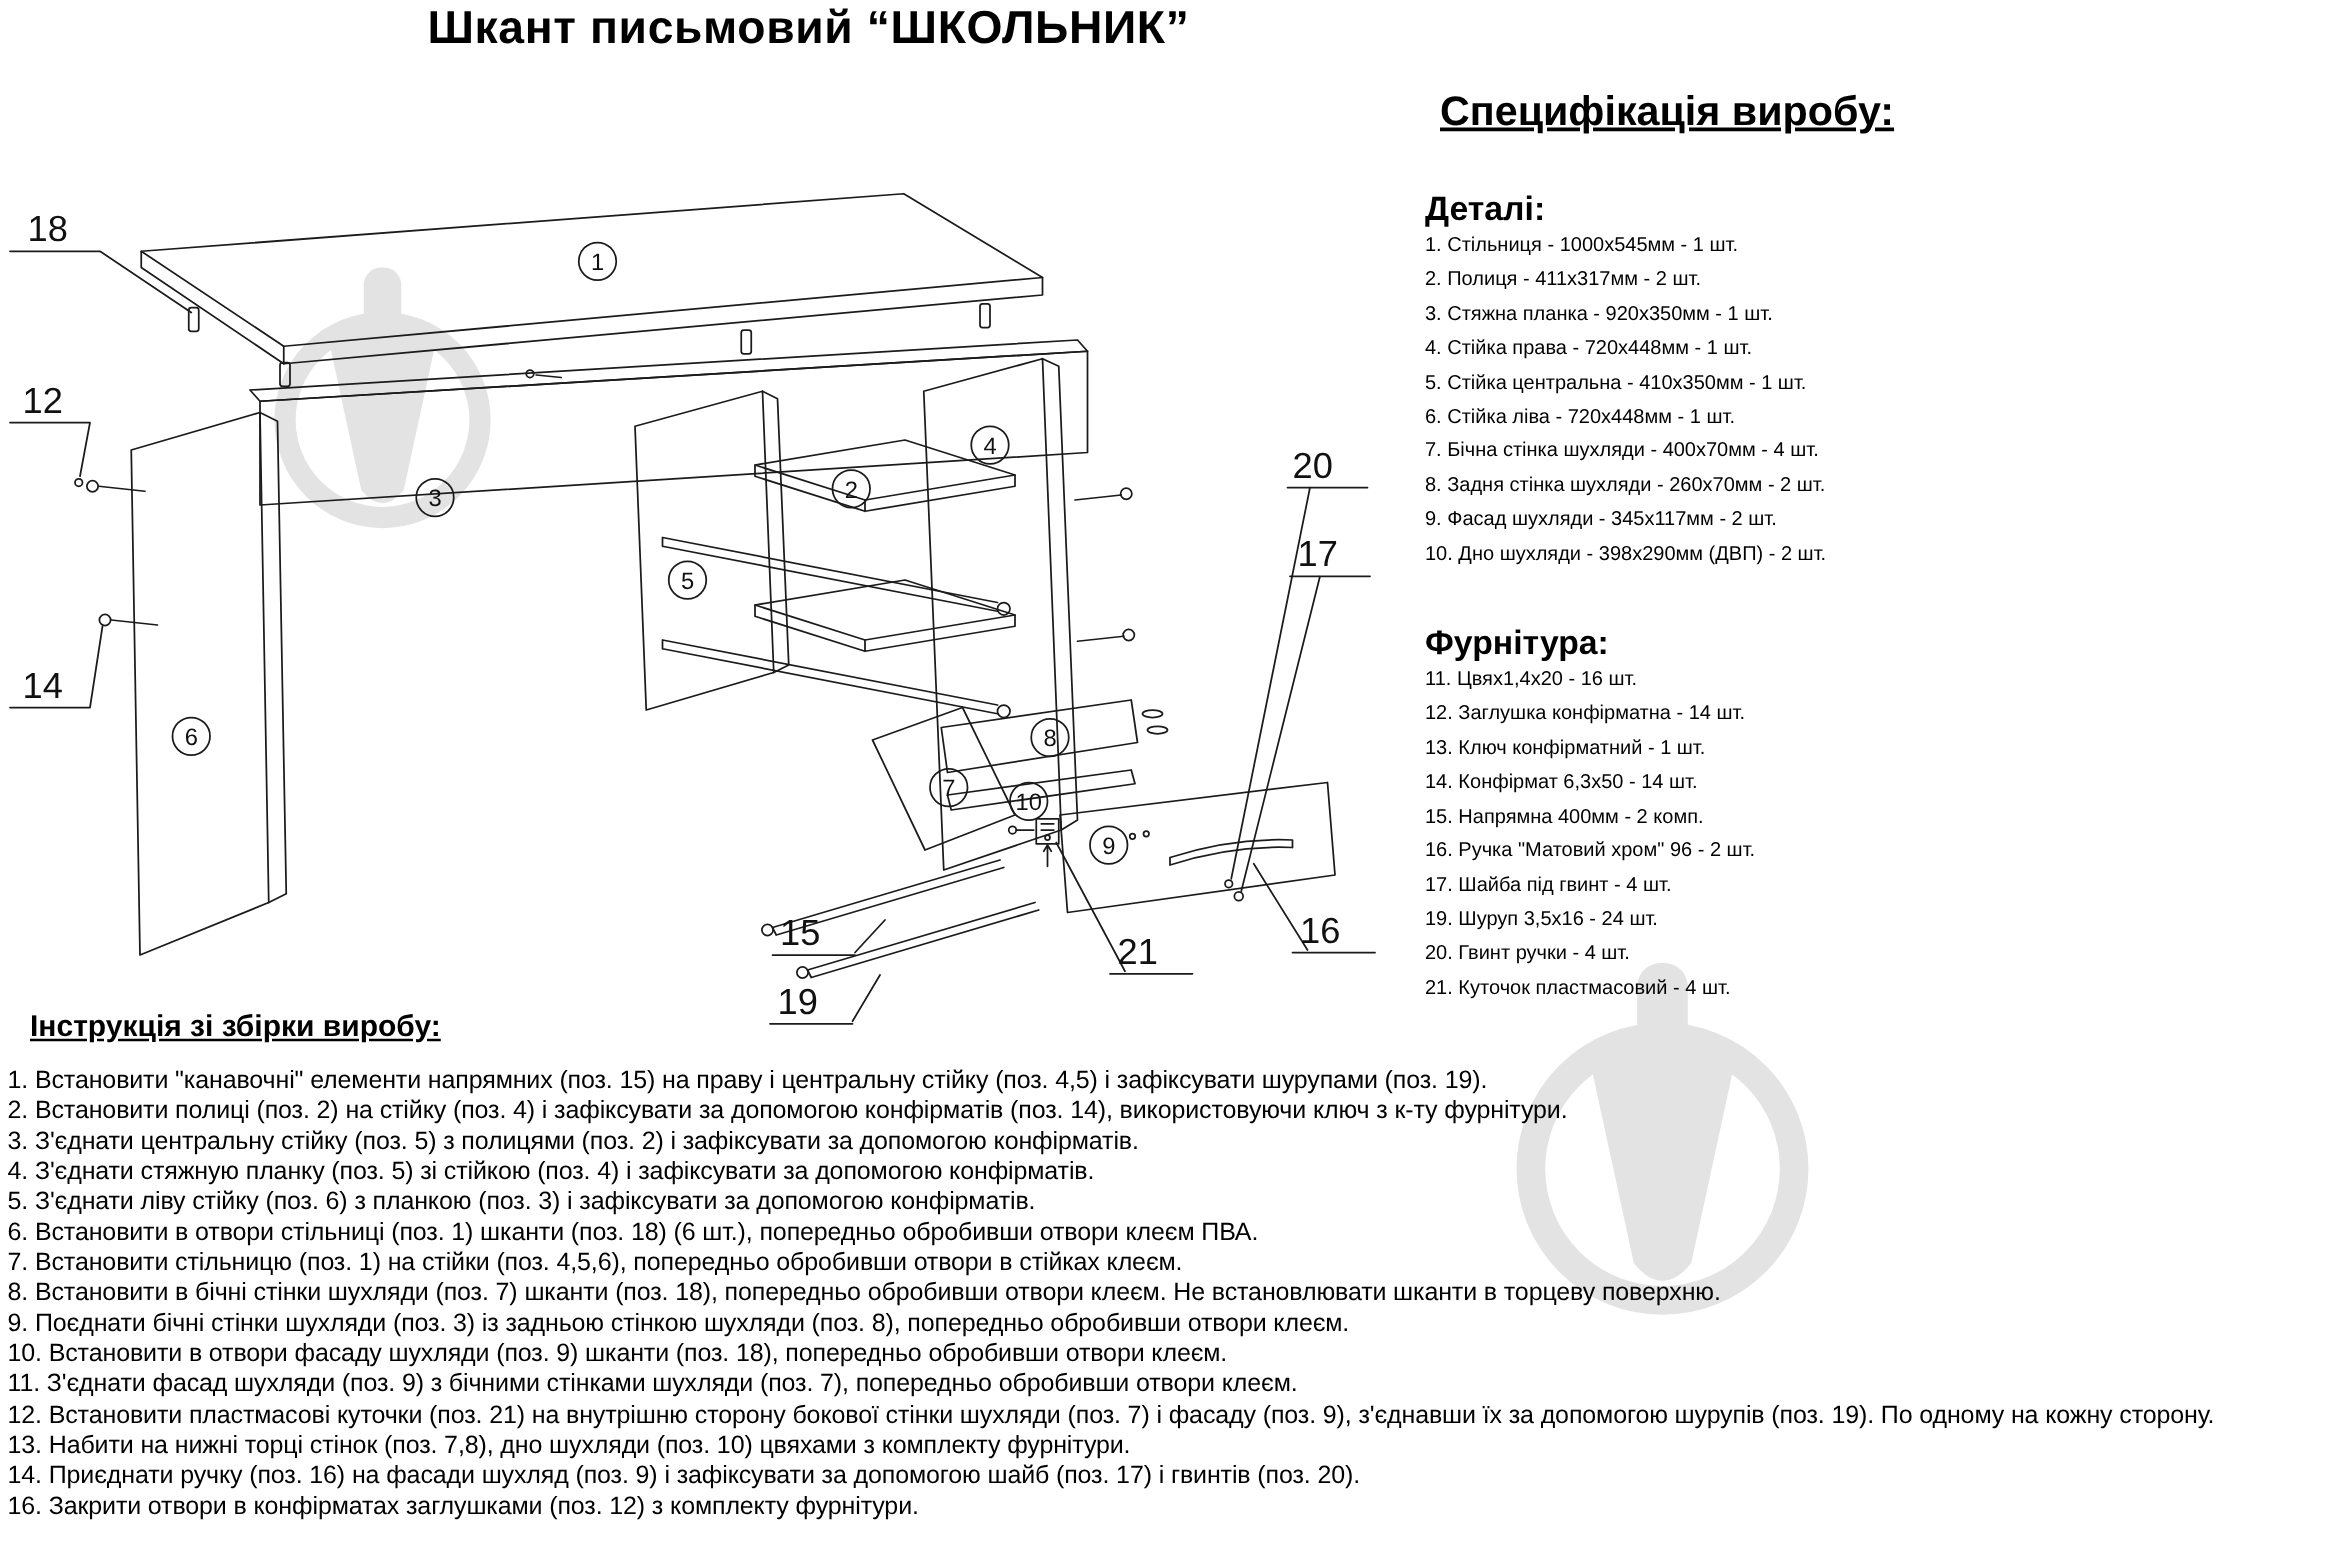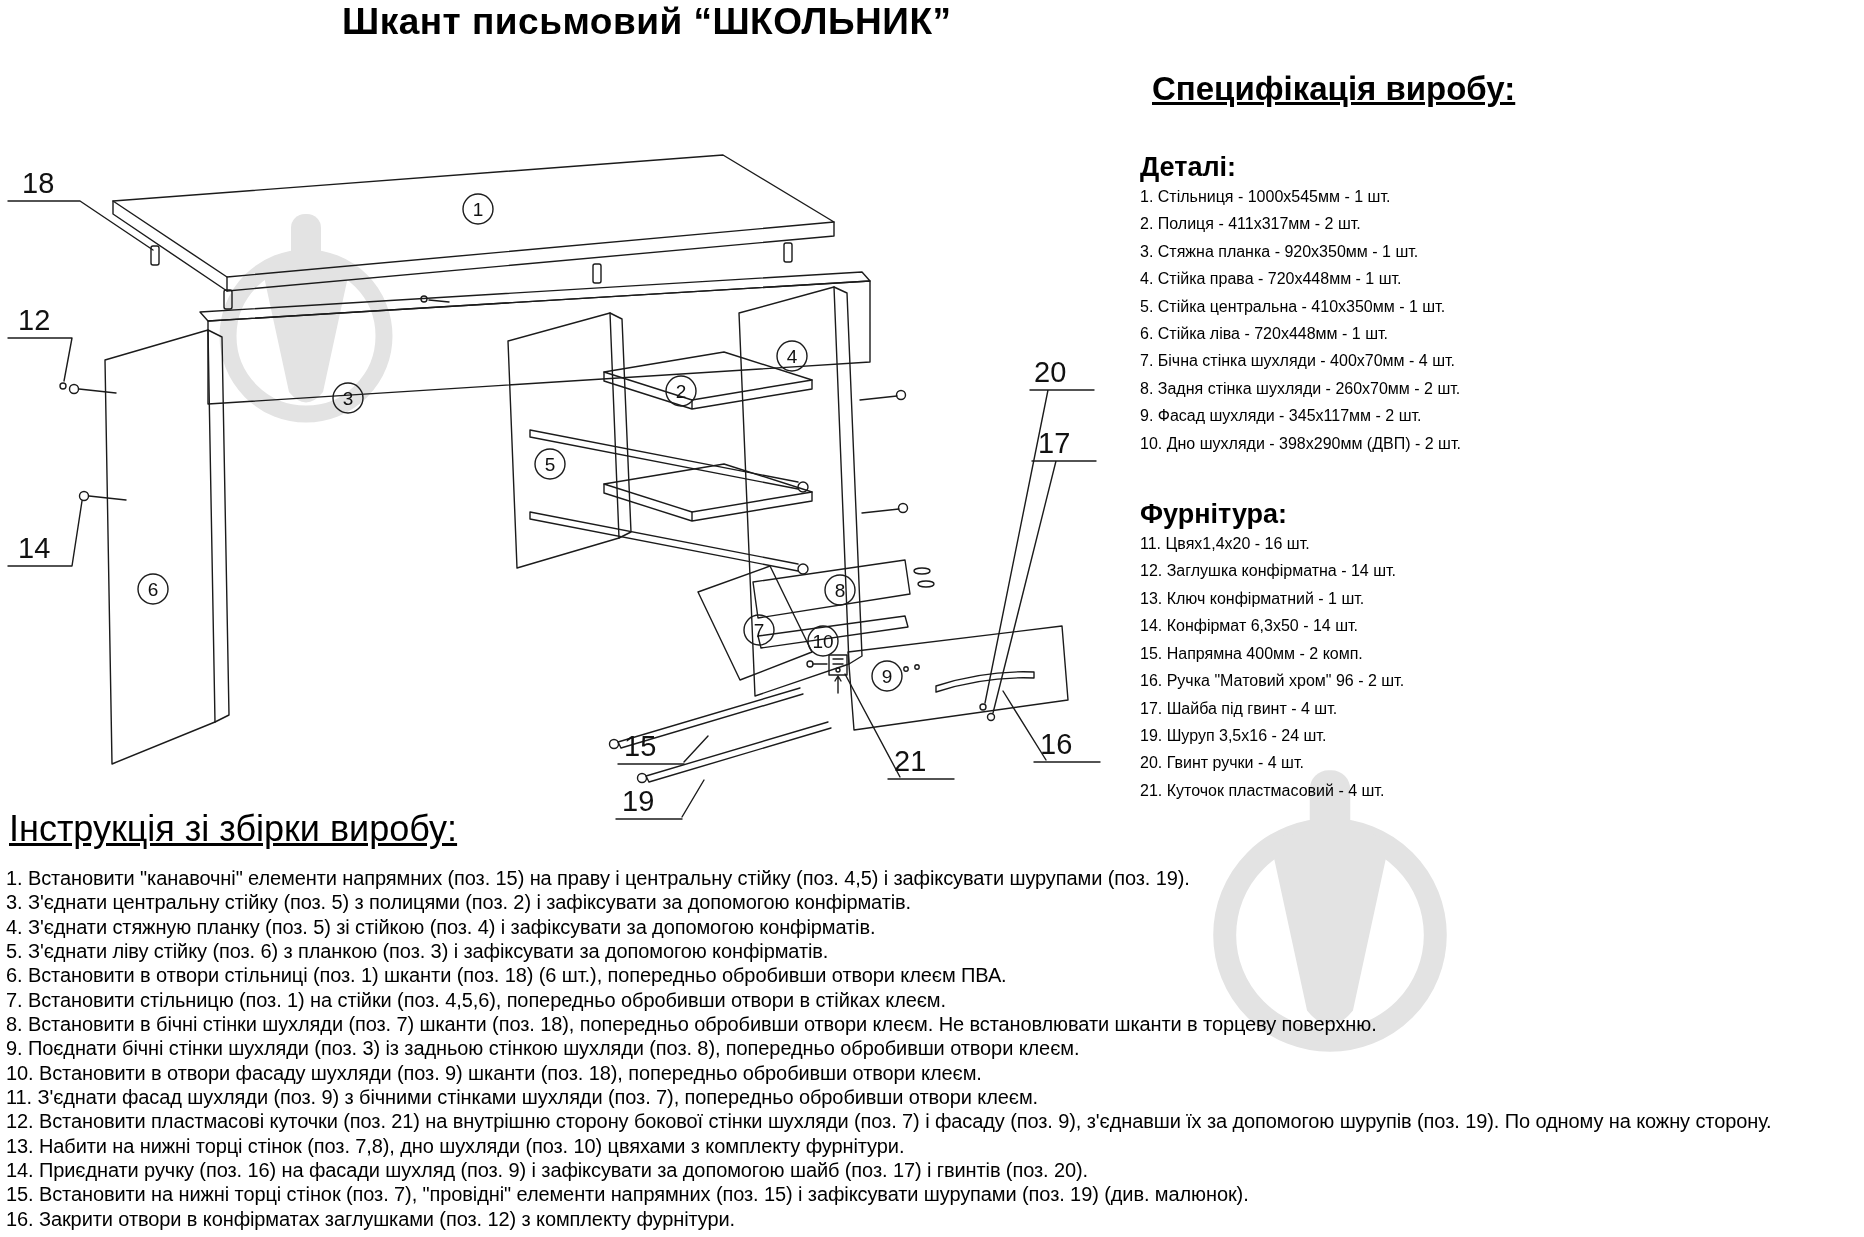--- a/index.html
+++ b/index.html
@@ -13,21 +13,21 @@
     position:absolute;left:342px;top:1px;z-index:2;
     font-size:37px;font-weight:700;letter-spacing:.5px;white-space:nowrap;
   }
   .spec{position:absolute;left:1140px;top:58px;width:620px;z-index:2}
   .spec-header{margin:12px;font-size:33px;font-weight:700;text-decoration:underline;white-space:nowrap}
   .group-header{font-size:27px;font-weight:700;white-space:nowrap}
   .details-header{margin-top:44px}
   .hardware-header{margin-top:42px}
   .spec-list{font-size:16px;line-height:27.4px;white-space:nowrap}
   .instr{position:absolute;left:6px;top:808px;z-index:2;width:1856px}
-  .instr-header{margin:0 0 0 3px;font-size:36px;font-weight:400;text-decoration:underline;white-space:nowrap}
+  .instr-header{margin:0 0 0 18px;font-size:24px;font-weight:700;text-decoration:underline;white-space:nowrap}
   .steps{margin-top:16px;font-size:20px;line-height:24.35px;white-space:nowrap;letter-spacing:-0.1px}
   text{font-family:"Liberation Sans", sans-serif}
 </style>
 </head>
 <body>
 
 <svg class="art" width="1864" height="1237" viewBox="0 0 1864 1237">
   <defs>
     <g id="wm">
       <circle r="78" fill="none" stroke="#e3e3e3" stroke-width="17"></circle>
@@ -224,28 +224,28 @@
     <div>19. Шуруп 3,5х16 - 24 шт.</div>
     <div>20. Гвинт ручки - 4 шт.</div>
     <div>21. Куточок пластмасовий - 4 шт.</div>
   </div>
 </div>
 
 <div class="instr">
   <h2 class="instr-header">Інструкція зі збірки виробу:</h2>
   <div class="steps">
     <div>1. Встановити "канавочні" елементи напрямних (поз. 15) на праву і центральну стійку (поз. 4,5) і зафіксувати шурупами (поз. 19).</div>
+    <div>2. Встановити полиці (поз. 2) на стійку (поз. 4) і зафіксувати за допомогою конфірматів (поз. 14), використовуючи ключ з к-ту фурнітури.</div>
     <div>3. З'єднати центральну стійку (поз. 5) з полицями (поз. 2) і зафіксувати за допомогою конфірматів.</div>
     <div>4. З'єднати стяжную планку (поз. 5) зі стійкою (поз. 4) і зафіксувати за допомогою конфірматів.</div>
     <div>5. З'єднати ліву стійку (поз. 6) з планкою (поз. 3) і зафіксувати за допомогою конфірматів.</div>
     <div>6. Встановити в отвори стільниці (поз. 1) шканти (поз. 18) (6 шт.), попередньо обробивши отвори клеєм ПВА.</div>
     <div>7. Встановити стільницю (поз. 1) на стійки (поз. 4,5,6), попередньо обробивши отвори в стійках клеєм.</div>
     <div>8. Встановити в бічні стінки шухляди (поз. 7) шканти (поз. 18), попередньо обробивши отвори клеєм. Не встановлювати шканти в торцеву поверхню.</div>
     <div>9. Поєднати бічні стінки шухляди (поз. 3) із задньою стінкою шухляди (поз. 8), попередньо обробивши отвори клеєм.</div>
     <div>10. Встановити в отвори фасаду шухляди (поз. 9) шканти (поз. 18), попередньо обробивши отвори клеєм.</div>
     <div>11. З'єднати фасад шухляди (поз. 9) з бічними стінками шухляди (поз. 7), попередньо обробивши отвори клеєм.</div>
     <div>12. Встановити пластмасові куточки (поз. 21) на внутрішню сторону бокової стінки шухляди (поз. 7) і фасаду (поз. 9), з'єднавши їх за допомогою шурупів (поз. 19). По одному на кожну сторону.</div>
     <div>13. Набити на нижні торці стінок (поз. 7,8), дно шухляди (поз. 10) цвяхами з комплекту фурнітури.</div>
     <div>14. Приєднати ручку (поз. 16) на фасади шухляд (поз. 9) і зафіксувати за допомогою шайб (поз. 17) і гвинтів (поз. 20).</div>
-    <div>15. Встановити на нижні торці стінок (поз. 7), "провідні" елементи напрямних (поз. 15) і зафіксувати шурупами (поз. 19) (див. малюнок).</div>
     <div>16. Закрити отвори в конфірматах заглушками (поз. 12) з комплекту фурнітури.</div>
   </div>
 </div>
 
 </body></html>

